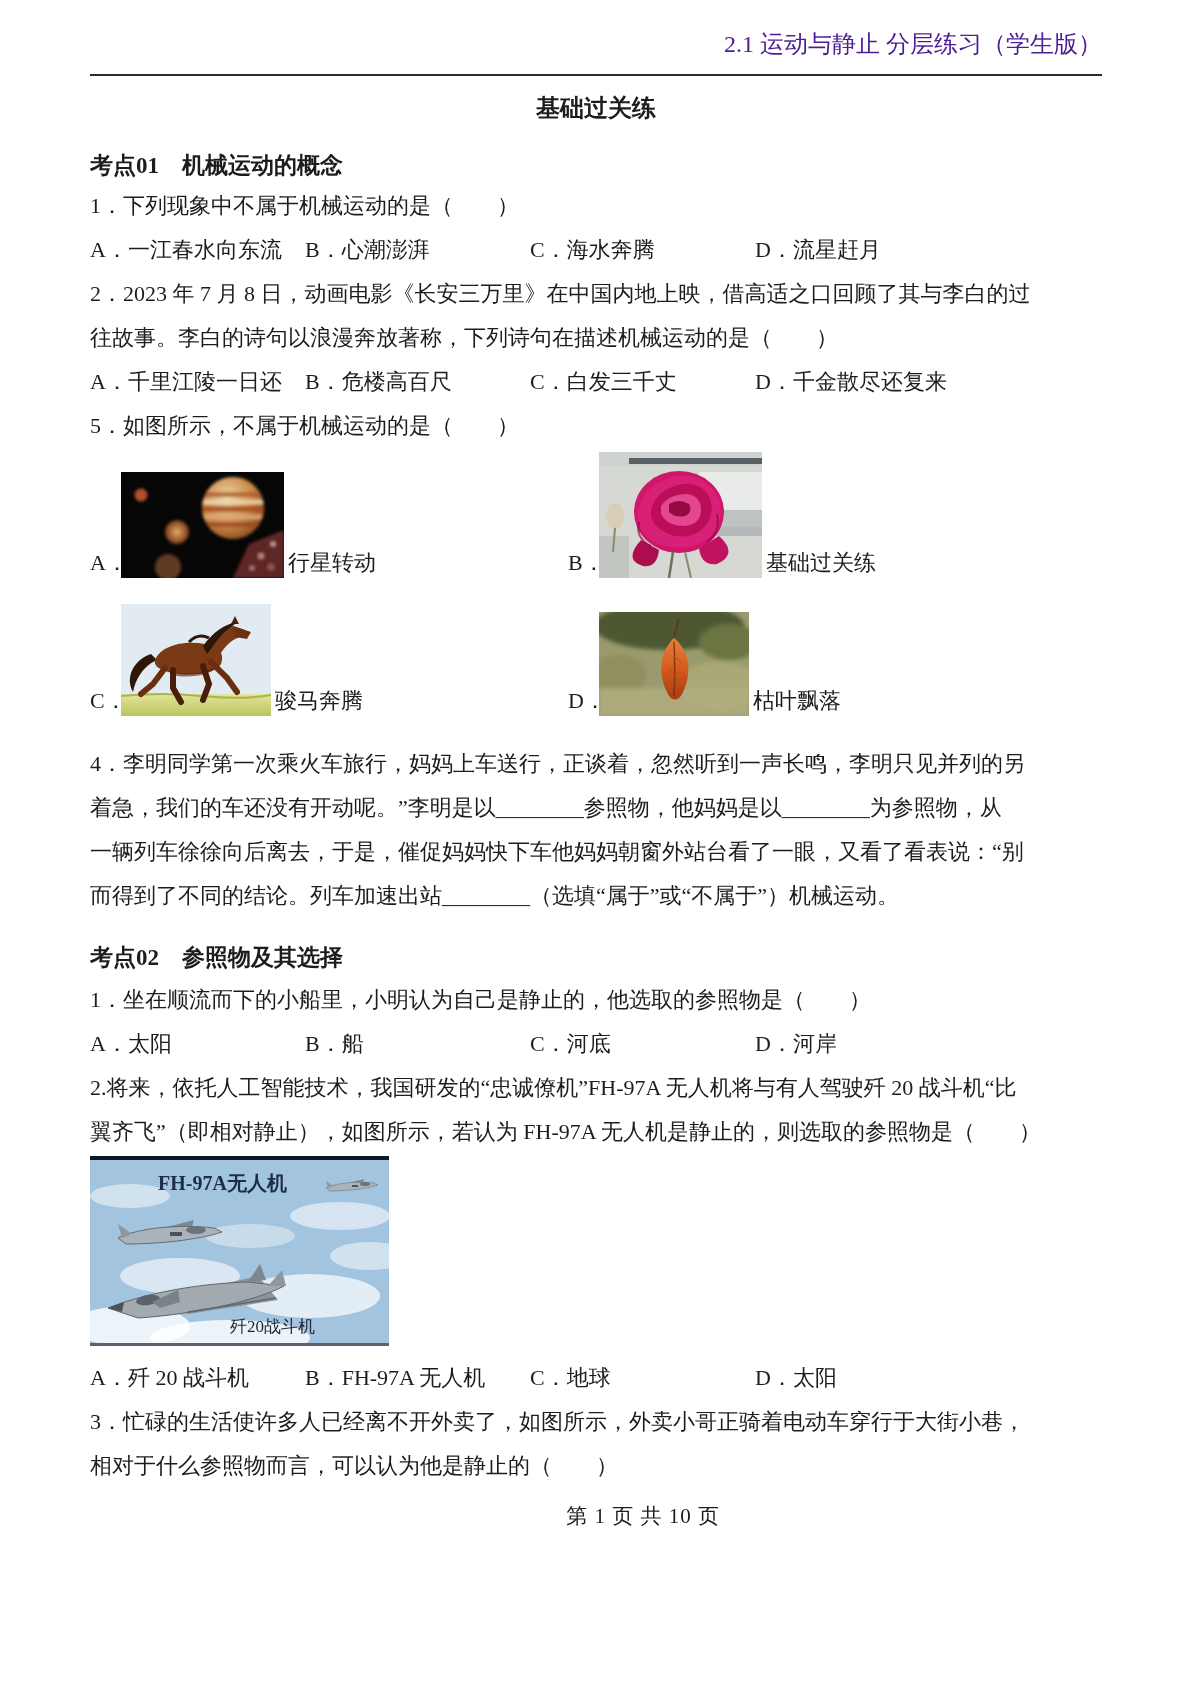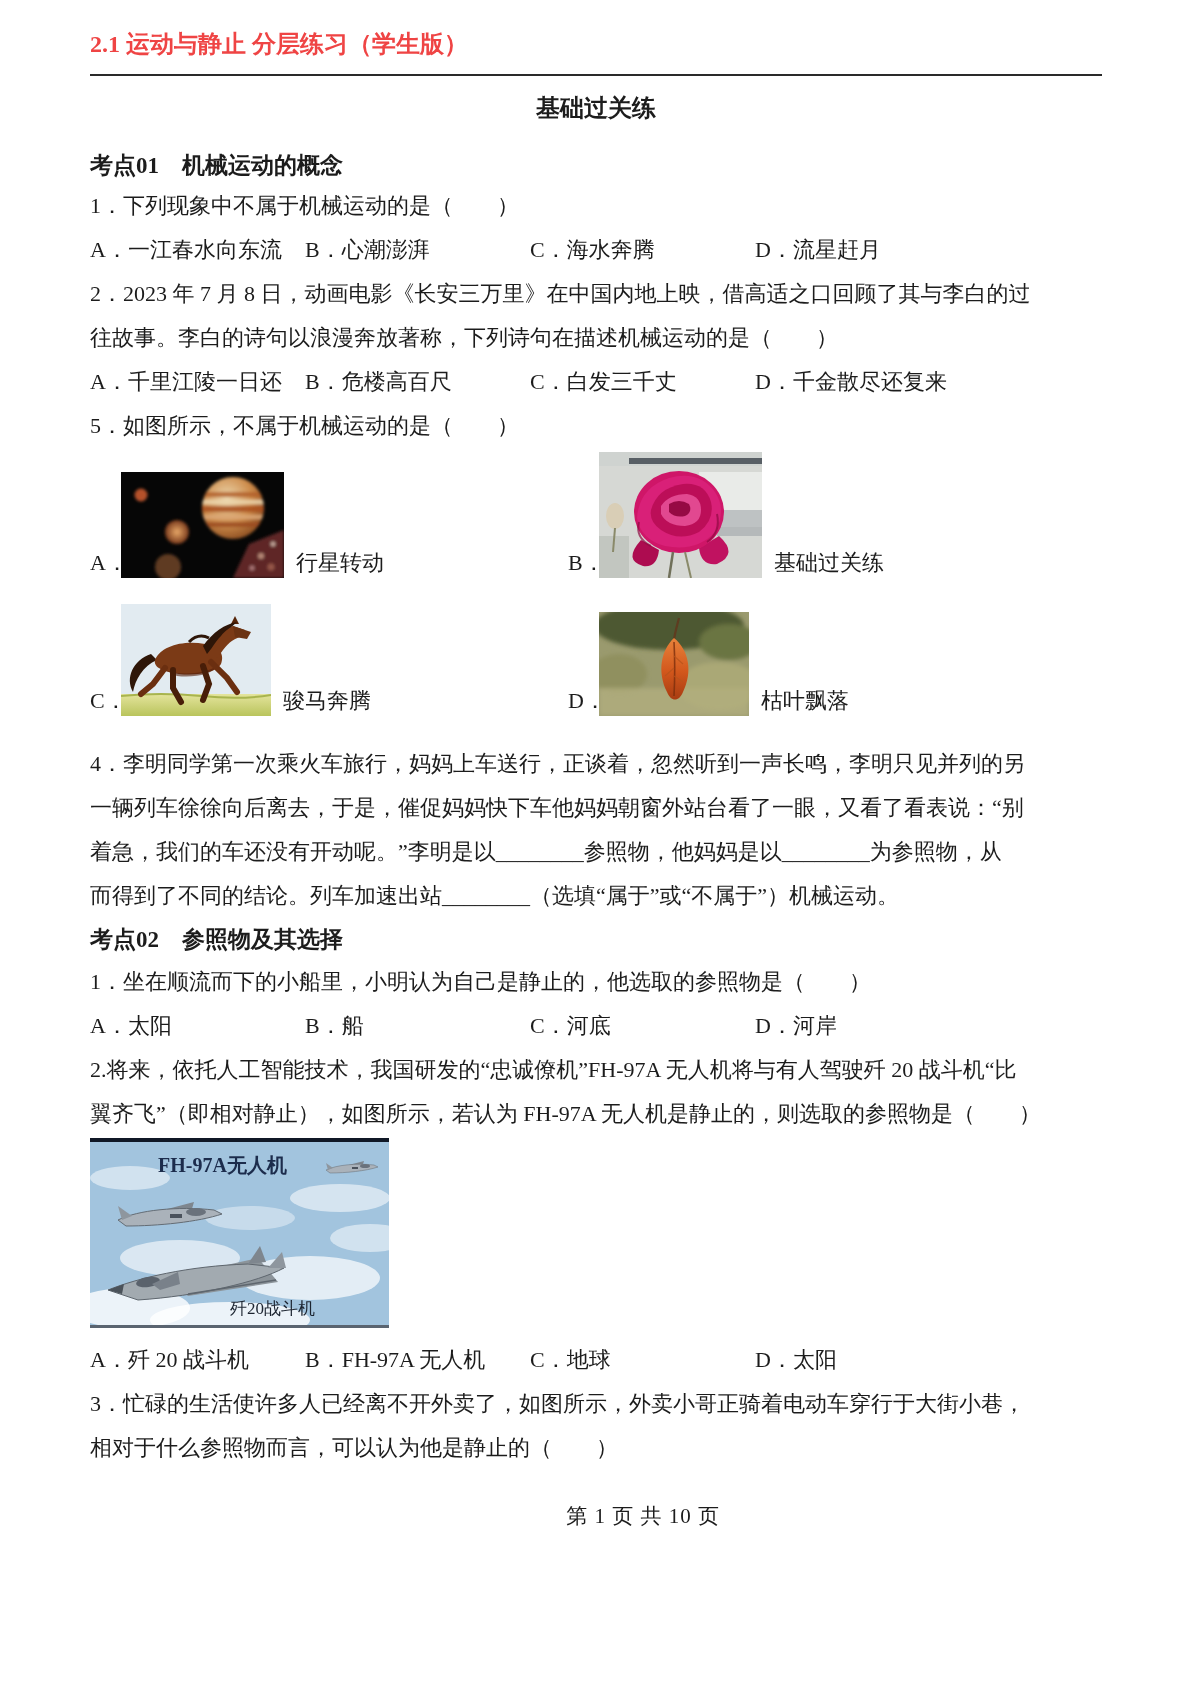--- a/index.html
+++ b/index.html
@@ -1,33 +1,33 @@
 <!DOCTYPE html>
 <html><head>
 <meta charset="utf-8">
 <style>
   html,body{margin:0;padding:0;}
   body{
     width:1190px;height:1682px;position:relative;background:#ffffff;
     font-family:"Liberation Serif","DejaVu Serif",serif;color:#1c1c1c;overflow:hidden;
   }
   .content{padding:26px 88px 0 90px;}
-  .title{font-size:24px;font-weight:bold;color:#ef4444;text-align:left;line-height:36px;white-space:nowrap;}
+  .title{font-size:24px;font-weight:normal;color:#4c1d95;text-align:right;line-height:36px;white-space:nowrap;}
   .rule{border:none;border-top:2px solid #2a2a2a;margin:12px 0 0 0;}
   .section{font-size:24px;font-weight:bold;text-align:center;line-height:36px;margin-top:14px;}
   .topic{font-size:23px;font-weight:bold;line-height:36px;margin-top:22px;white-space:nowrap;}
-  .topic.second{margin-top:2px;line-height:40px;}
+  .topic.second{margin-top:20px;line-height:40px;}
   .line{font-size:22px;line-height:44px;white-space:nowrap;}
   .opts{display:grid;grid-template-columns:215px 225px 225px 1fr;font-size:22px;line-height:44px;white-space:nowrap;}
   .imgrow{display:grid;grid-template-columns:478px 1fr;align-items:end;}
   .imgrow.first{margin-top:4px;}
   .imgrow.second{margin-top:26px;}
   .imgcell{display:flex;align-items:flex-end;}
   .optlabel{font-size:22px;width:31px;line-height:30px;flex:0 0 31px;}
-  .optcap{font-size:22px;line-height:30px;padding-left:12px;}
+  .optcap{font-size:22px;line-height:30px;padding-left:4px;}
   svg{display:block;}
   .airplane-wrap{margin-top:2px;}
   .opts.after-air{margin-top:10px;}
   .footer{position:absolute;top:1502px;left:0;width:100%;text-align:center;font-size:21px;letter-spacing:1px;padding-left:48px;}
 </style>
 </head>
 <body>
 
 <div class="content">
 
@@ -191,22 +191,22 @@
           <path d="M75,26 C90,38 94,60 84,80 C80,90 72,90 68,80 C58,60 62,38 75,26 Z" fill="url(#gl)"></path>
           <path d="M75,30 C76,48 76,64 75,84" stroke="#7c2e0c" stroke-width="1.6" fill="none" opacity="0.8"></path>
           <path d="M75,44 L84,52 M75,56 L66,64 M75,64 L84,70" stroke="#b8541c" stroke-width="1.2" opacity="0.8"></path>
         </g>
       </svg>
       <span class="optcap">枯叶飘落</span>
     </div>
   </div>
 
   <div class="line" style="margin-top:26px;">4．李明同学第一次乘火车旅行，妈妈上车送行，正谈着，忽然听到一声长鸣，李明只见并列的另</div>
+  <div class="line">着急，我们的车还没有开动呢。”李明是以________参照物，他妈妈是以________为参照物，从</div>
   <div class="line">一辆列车徐徐向后离去，于是，催促妈妈快下车他妈妈朝窗外站台看了一眼，又看了看表说：“别</div>
-  <div class="line">着急，我们的车还没有开动呢。”李明是以________参照物，他妈妈是以________为参照物，从</div>
   <div class="line">而得到了不同的结论。列车加速出站________（选填“属于”或“不属于”）机械运动。</div>
 
   <div class="topic second">考点02　参照物及其选择</div>
 
   <div class="line">1．坐在顺流而下的小船里，小明认为自己是静止的，他选取的参照物是（　　）</div>
   <div class="opts">
     <span>A．太阳</span>
     <span>B．船</span>
     <span>C．河底</span>
     <span>D．河岸</span>

